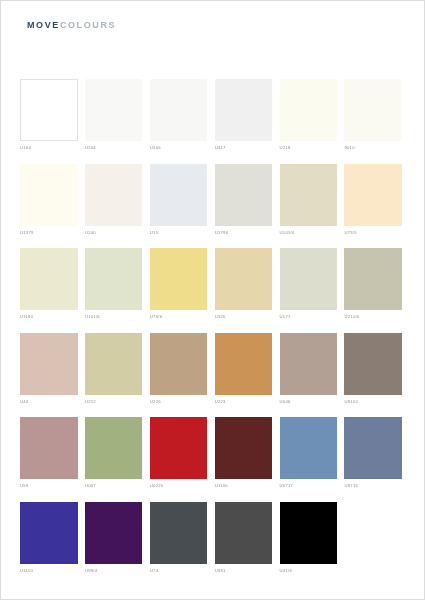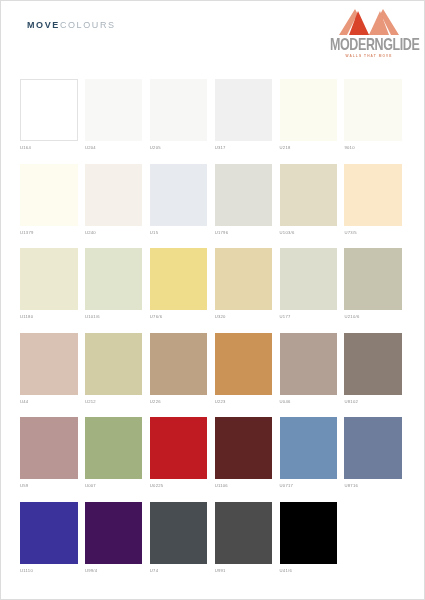--- a/index.html
+++ b/index.html
@@ -42,21 +42,21 @@
     left: 26px;
     top: 19px;
     font-size: 9px;
     letter-spacing: 1.6px;
   }
   .title .t-bold {
     font-weight: bold;
     color: #2d4a63;
   }
   .title .t-light {
-    font-weight: normal;
+    font-weight: bold;
     color: #a9b3bb;
     margin-top: 47px;
   }
 
   
   .logo {
     position: absolute;
     right: 18px;
     top: 8px;
     width: 78px;
@@ -135,32 +135,20 @@
 </head>
 <body>
 
 <div class="page">
 
   <div class="header">
     <div class="title">
       <span class="t-bold">MOVE</span><span class="t-light">COLOURS</span>
     </div>
 
-    <div class="logo">
-      <div class="logo-mark">
-        <svg viewBox="0 0 60 26" width="60" height="26" xmlns="http://www.w3.org/2000/svg">
-          <polygon points="0,26 16,0 30,26 24,26 16,10 8,26" fill="#e8977a"></polygon>
-          <polygon points="30,26 44,0 60,26 52,26 44,10 36,26" fill="#e8977a"></polygon>
-          <polygon points="10,26 19,2 30,26" fill="#d9432a"></polygon>
-          <polygon points="30,26 41,2 50,26" fill="#e8977a"></polygon>
-        </svg>
-      </div>
-      <div class="logo-word">MODERNGLIDE</div>
-      <div class="logo-tag">WALLS THAT MOVE</div>
-    </div>
   </div>
 
   <div class="grid">
       <div class="row">
         <div class="cell">
           <div class="swatch outlined" title="U164" style="background: rgb(255, 255, 255);"></div>
           <div class="code">U164</div>
         </div>
         <div class="cell">
           <div class="swatch" title="U204" style="background: rgb(248, 248, 246);"></div>

